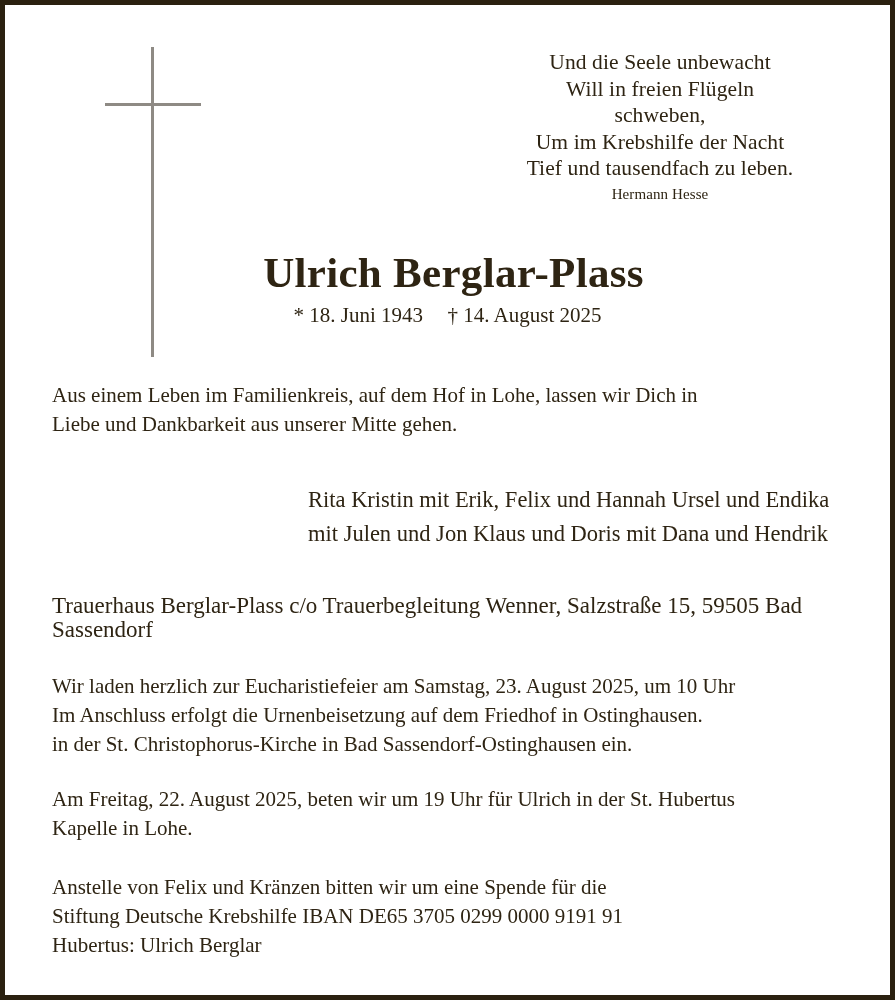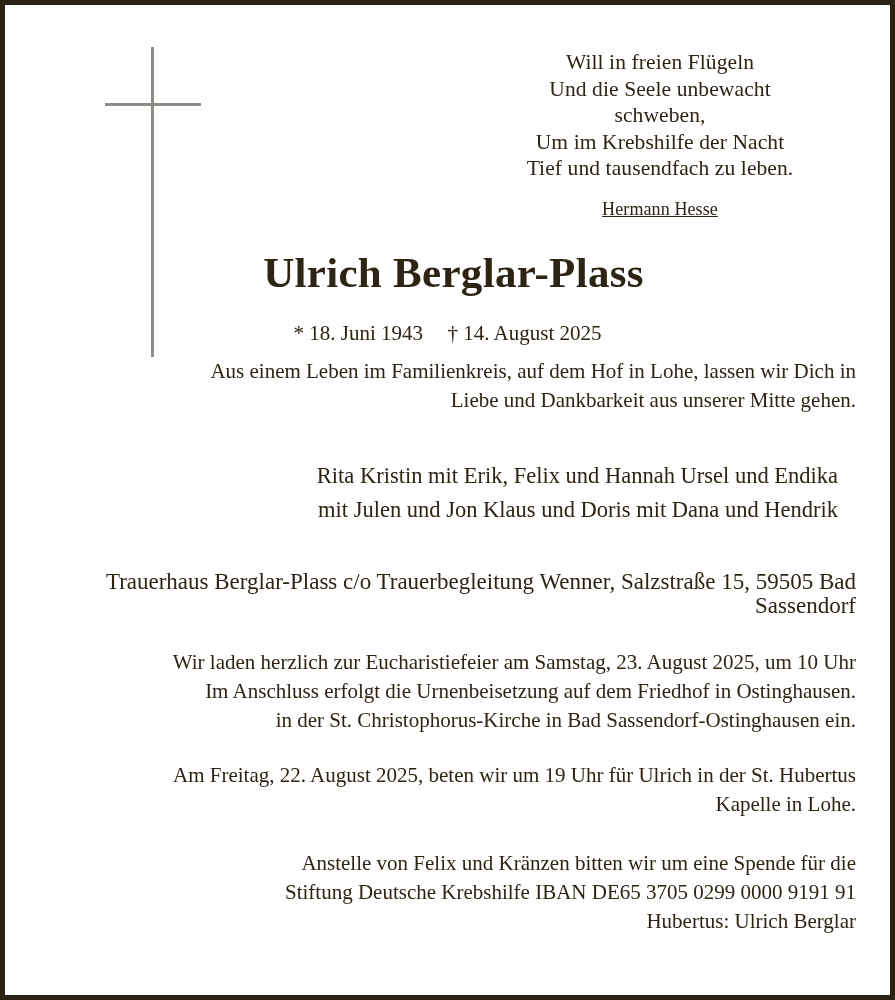--- a/index.html
+++ b/index.html
@@ -57,55 +57,53 @@
     right: 30px;
     top: 44px;
     width: 400px;
     text-align: center;
     font-size: 21.5px;
     line-height: 26.5px;
     letter-spacing: 0.1px;
   }
   #poem .line { white-space: nowrap; }
   #poem .attribution {
-    font-size: 18px;
+    font-size: 15px;
     line-height: 22px;
-    margin-top: 16px;
-    text-decoration: underline;
+    margin-top: 1px;
   }
 
   
   #name-block {
     position: absolute;
     left: 0;
     right: 0;
     top: 243px;
     text-align: center;
   }
   #deceased-name {
     font-size: 43px;
     font-weight: bold;
     line-height: 50px;
     letter-spacing: 0.3px;
     padding-left: 12px;
   }
   #life-dates {
     font-size: 21px;
     line-height: 30px;
-    margin-top: 20px;
+    margin-top: 2px;
   }
   #life-dates .gap { display: inline-block; width: 14px; }
 
   
   #body-copy {
     position: absolute;
     left: 47px;
     right: 34px;
-    top: 352px;
-    text-align: right;
+    top: 376px;
   }
   .para {
     font-size: 21px;
     line-height: 29px;
   }
   .para .line { display: block; }
 
   #farewell-text { margin: 0; }
 
   #survivors {
@@ -130,22 +128,22 @@
 <body>
 
 <div id="notice">
 
   <div id="cross">
     <div class="bar-v"></div>
     <div class="bar-h"></div>
   </div>
 
   <div id="poem">
+    <div class="line">Und die Seele unbewacht</div>
     <div class="line">Will in freien Flügeln</div>
-    <div class="line">Und die Seele unbewacht</div>
     <div class="line">schweben,</div>
     <div class="line">Um im Krebshilfe der Nacht</div>
     <div class="line">Tief und tausendfach zu leben.</div>
     <div class="attribution">Hermann Hesse</div>
   </div>
 
   <div id="name-block">
     <div id="deceased-name">Ulrich Berglar-Plass</div>
     <div id="life-dates">
       <span>*</span>

